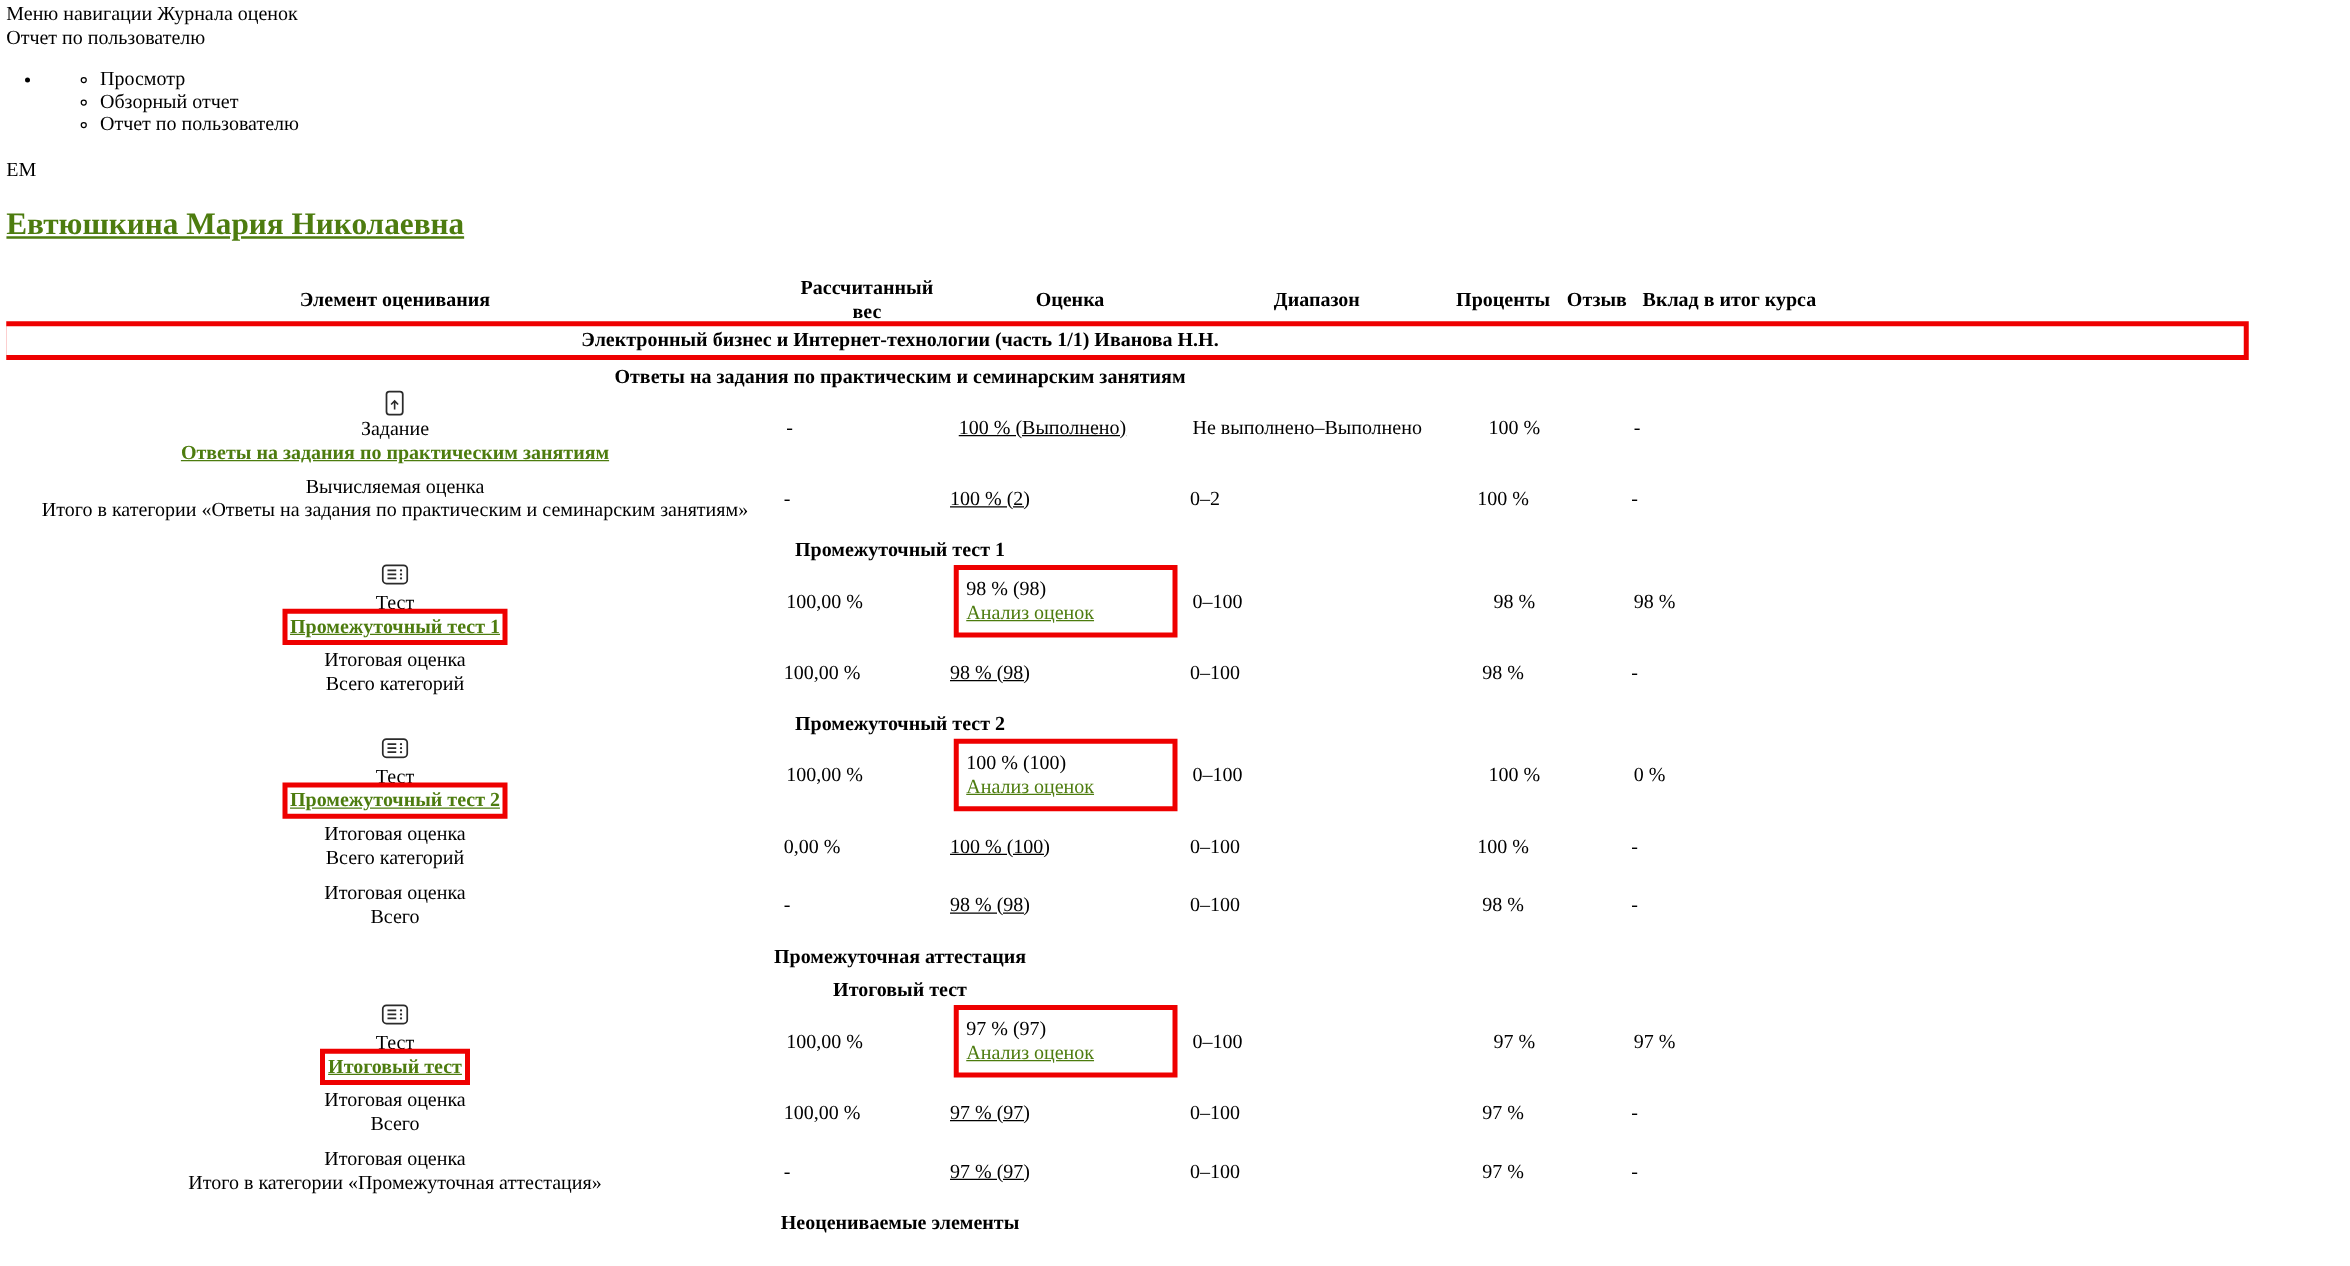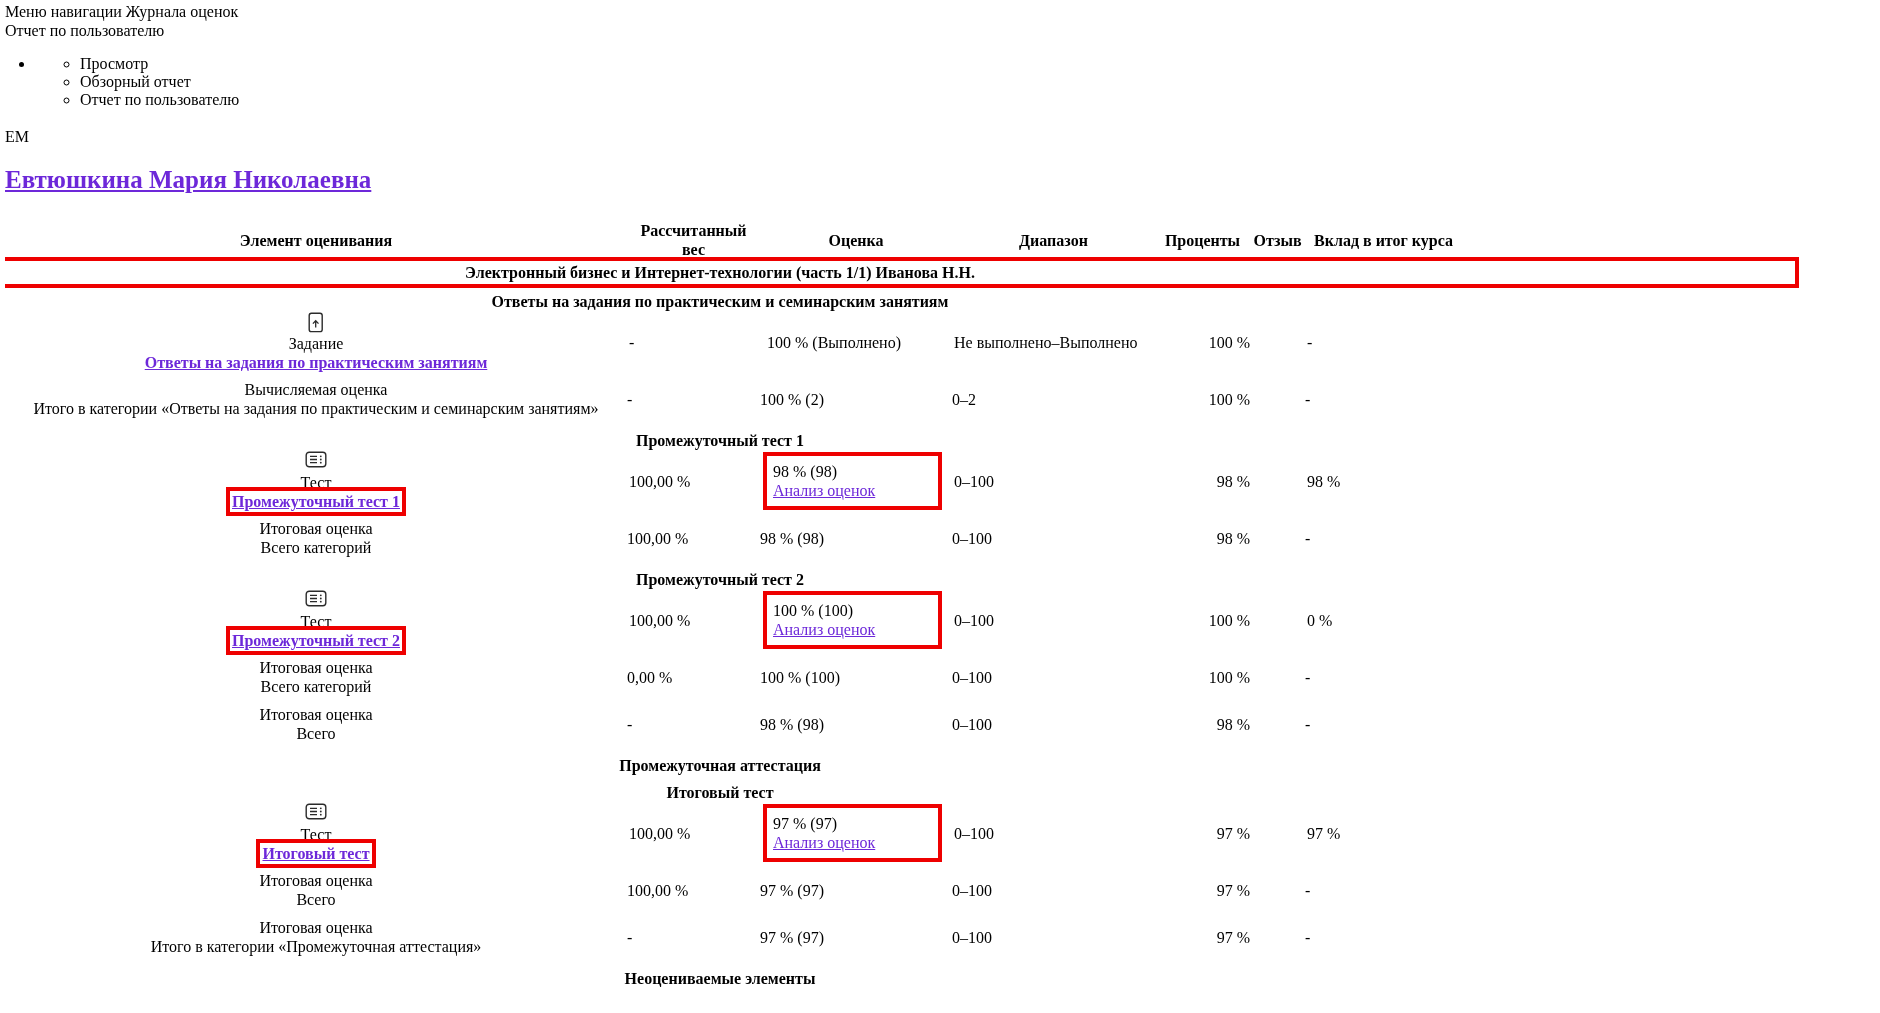--- a/index.html
+++ b/index.html
@@ -5,21 +5,21 @@
   * { box-sizing: border-box; }
   html,body { background:#fff; }
   body {
     margin: 2px 0 0 5px;
     font-family: "Liberation Serif", serif;
     font-size: 16px;
     line-height: 19px;
     color: #000;
     width: 1880px;
   }
-  a { color: #6d28d9; text-decoration: underline; }
+  a { color: #4d7c0f; text-decoration: underline; }
 
   
   .nav-block div { white-space: nowrap; }
   ul.nav-outer { margin: 14px 0 0 0; padding-left: 30px; list-style-type: disc; }
   ul.nav-inner { margin: 0; padding-left: 45px; list-style-type: circle; }
   ul.nav-inner li { line-height: 18px; }
 
   .initials { margin: 18px 0 0 0; }
 
   h2.username { font-size: 25px; line-height: 28px; margin: 20px 0 21px 0; font-weight: bold; }
@@ -30,23 +30,23 @@
     border-collapse: collapse;
     table-layout: fixed;
     width: 1790px;
     margin-top: 0;
   }
   td, th { vertical-align: middle; padding: 0; overflow: visible; }
   th { font-weight: bold; text-align: center; padding: 6px 0 2px 0; }
 
   .c-item    { text-align: center; }
   .c-weight  { text-align: left; padding-left: 2px; }
-  .c-grade   { text-align: left; padding-left: 7px; }
+  .c-grade   { text-align: left; padding-left: 7px; text-decoration: underline; }
   .c-range   { text-align: left; padding-left: 2px; white-space: nowrap; }
-  .c-percent { text-align: right; padding-left: 18px; }
+  .c-percent { text-align: center; padding-left: 18px; }
   .c-contrib { text-align: left; padding-left: 2px; }
 
   tr.r-course td { padding: 2px 0; outline: 4px solid #ee0000; margin-top: 40px; }
   .full-inner { width: 1430px; text-align: center; font-weight: bold; }
   tr.r-cat td { padding: 8px 0 0 0; }
 
   tr.r-item td.c-item { padding: 1px 0 4px 0; }
   tr.r-item td { padding-top: 1px; padding-bottom: 4px; }
   .item-icon { height: 22px; }
   .item-icon svg { vertical-align: top; }

